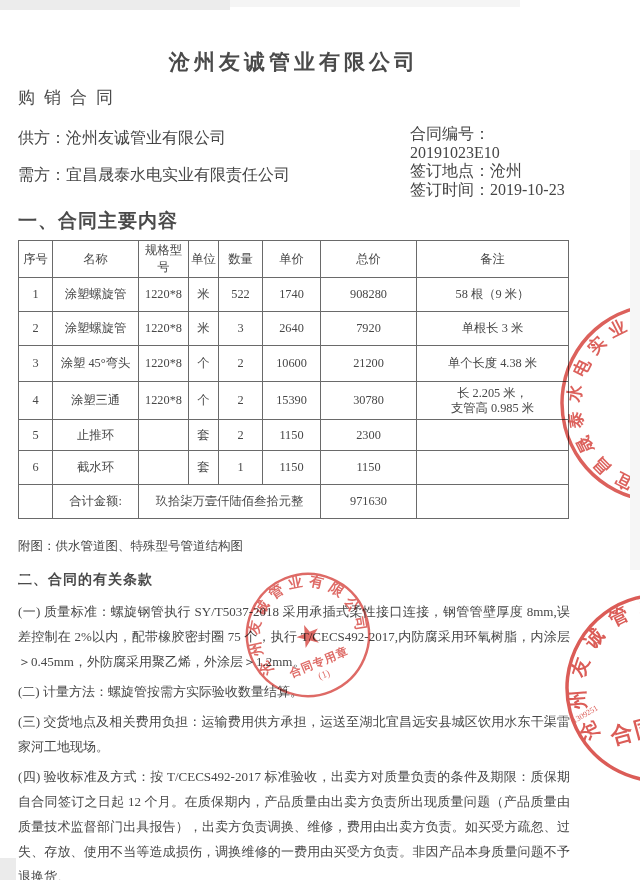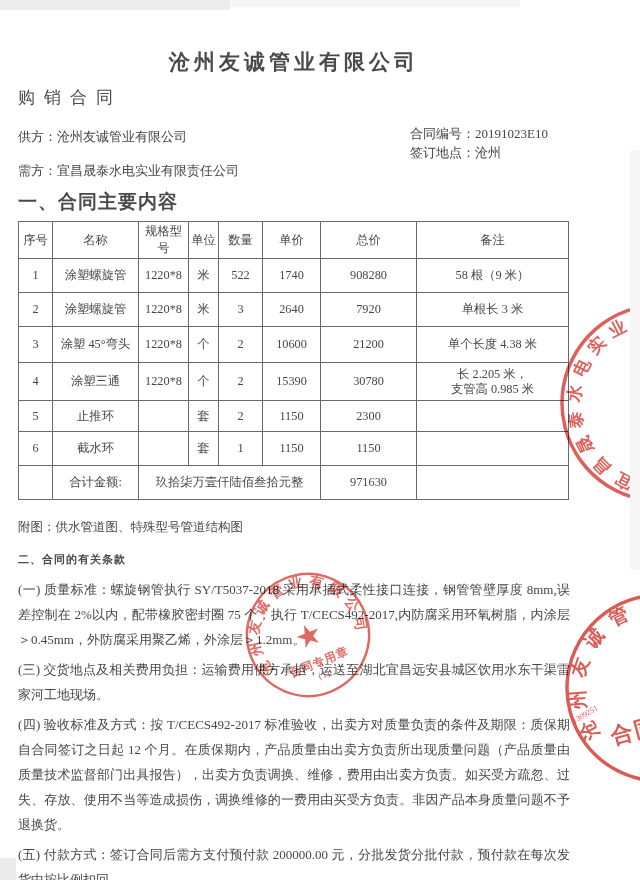--- a/index.html
+++ b/index.html
@@ -11,37 +11,37 @@
   }
   .content{position:absolute;left:18px;top:0;width:552px;}
   .company-title{
     margin:48px 0 0 0;text-align:center;font-size:21px;font-weight:bold;
     letter-spacing:4px;color:#4a4a4a;
   }
   .doc-title{
     margin:10px 0 0 0;text-align:left;font-size:17px;font-weight:normal;
     letter-spacing:9px;color:#4a4a4a;
   }
-  .info-row{display:flex;justify-content:space-between;margin-top:16px;font-size:13px;}
+  .info-row{display:flex;justify-content:space-between;margin-top:16px;font-size:16px;}
   .info-left{width:330px;}
   .info-left .line1{margin-top:3px;}
   .info-left .line2{margin-top:16px;}
   .info-right{width:160px;line-height:18.5px;}
   .sec-heading{margin-top:9px;font-size:19px;font-weight:bold;color:#4a4a4a;letter-spacing:1px;}
   table.items{
     margin-top:6px;width:550px;border-collapse:collapse;table-layout:fixed;
   }
   table.items th, table.items td{
     border:1px solid #6a6a6a;font-weight:normal;text-align:center;
     font-size:12.3px;padding:1px 2px;color:#474747;overflow:hidden;
   }
   td.remark{white-space:pre-line;line-height:15px;}
   td.note-cell{text-align:left;padding:6px 8px;font-size:12.2px;letter-spacing:0.5px;}
   .attachment{margin-top:19px;font-size:12.5px;}
-  .sec2-heading{margin-top:16px;font-size:11px;font-weight:bold;color:#4a4a4a;letter-spacing:1px;}
+  .sec2-heading{margin-top:16px;font-size:14px;font-weight:bold;color:#4a4a4a;letter-spacing:1px;}
   .clauses{margin-top:10px;}
   .clauses p{
     margin:0 0 5px 0;font-size:13px;line-height:25px;text-align:justify;
     color:#474747;
   }
   
   .stamp{position:absolute;mix-blend-mode:multiply;pointer-events:none;}
   .stamp svg{display:block;}
   .stamp-a{left:233px;top:560px;opacity:.8;transform:rotate(-22deg);}
   .stamp-b{left:550px;top:578px;opacity:.88;transform:rotate(-15deg);}
@@ -62,20 +62,21 @@
   <h2 class="doc-title">购销合同</h2>
 
   <div class="info-row">
     <div class="info-left">
       <div class="line1">供方：沧州友诚管业有限公司</div>
       <div class="line2">需方：宜昌晟泰水电实业有限责任公司</div>
     </div>
     <div class="info-right">
       <div>合同编号：20191023E10</div>
       <div>签订地点：沧州</div>
+      <div>签订时间：2019-10-23</div>
     </div>
   </div>
 
   <div class="sec-heading">一、合同主要内容</div>
 
   <table class="items">
     <colgroup>
       <col style="width:34px">
         <col style="width:86px">
         <col style="width:50px">
@@ -166,20 +167,21 @@
     </tr>
   </tbody>
     </table>
 
   <div class="attachment">附图：供水管道图、特殊型号管道结构图</div>
 
   <div class="sec2-heading">二、合同的有关条款</div>
 
   <div class="clauses">
     <p>(一) 质量标准：螺旋钢管执行 SY/T5037-2018 采用承插式柔性接口连接，钢管管壁厚度 8mm,误差控制在 2%以内，配带橡胶密封圈 75 个，执行 T/CECS492-2017,内防腐采用环氧树脂，内涂层＞0.45mm，外防腐采用聚乙烯，外涂层＞1.2mm。</p>
+    <p>(二) 计量方法：螺旋管按需方实际验收数量结算。</p>
     <p>(三) 交货地点及相关费用负担：运输费用供方承担，运送至湖北宜昌远安县城区饮用水东干渠雷家河工地现场。</p>
     <p>(四) 验收标准及方式：按 T/CECS492-2017 标准验收，出卖方对质量负责的条件及期限：质保期自合同签订之日起 12 个月。在质保期内，产品质量由出卖方负责所出现质量问题（产品质量由质量技术监督部门出具报告），出卖方负责调换、维修，费用由出卖方负责。如买受方疏忽、过失、存放、使用不当等造成损伤，调换维修的一费用由买受方负责。非因产品本身质量问题不予退换货。</p>
     <p>(五) 付款方式：签订合同后需方支付预付款 200000.00 元，分批发货分批付款，预付款在每次发货中按比例扣回。</p>
 
   </div>
 
 </div>
 
 <div class="stamp stamp-a" style="color: rgb(214, 69, 63);">
   <svg width="150" height="150" viewBox="0 0 150 150">

